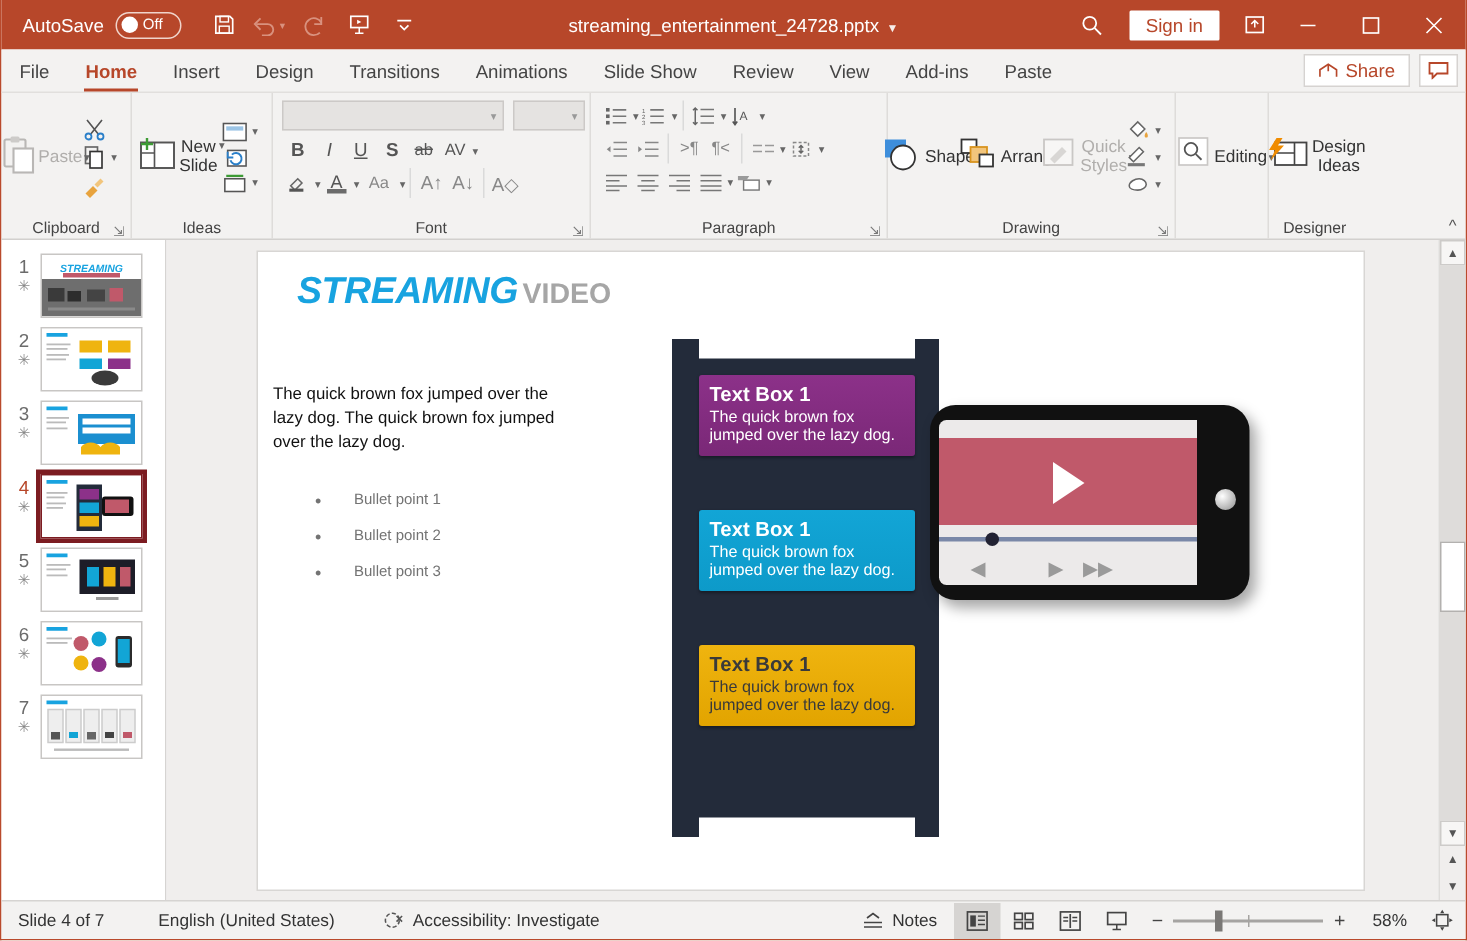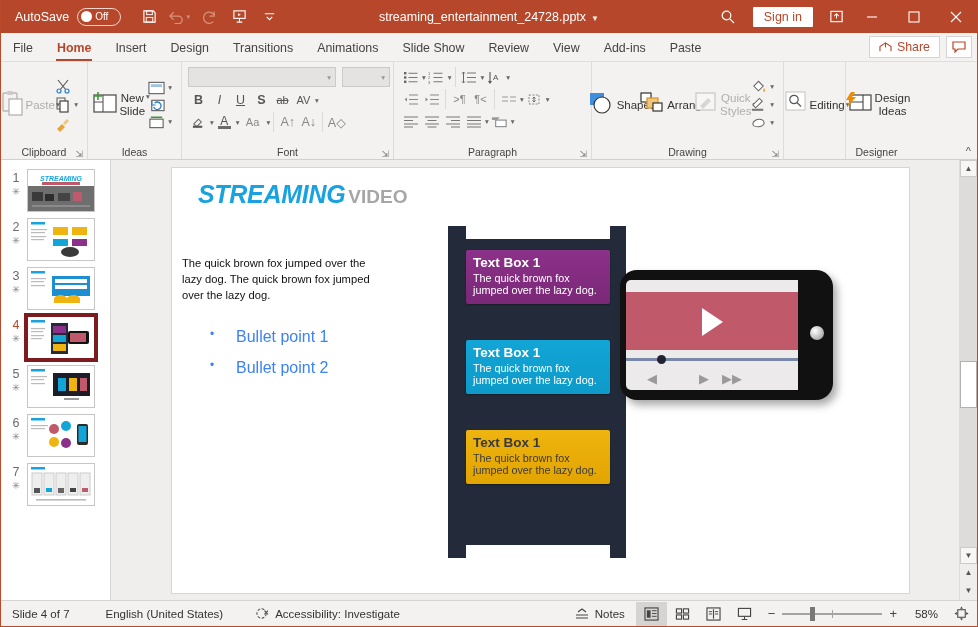--- a/index.html
+++ b/index.html
@@ -138,21 +138,21 @@
   .vs-nav { width: 17px; height: 16px; display:flex; align-items:center; justify-content:center;
     font-size: 8px; color:#555; }
 
   
   .sl-title { position:absolute; left: 26px; top: 12px; font-style: italic; font-weight: bold;
      font-size: 25px; letter-spacing: -.3px; }
   .sl-title .a { color: #18a3e0; }
   .sl-title .b { color: #a6a6a6; font-style: normal; font-weight: bold; font-size: 19px; margin-left: 3px; letter-spacing:0; }
   .sl-para { position:absolute; left: 10px; top: 88px; width: 200px; font-size: 11.2px;
      color: #111; line-height: 1.42; }
-  .sl-bullets { position:absolute; left: 30px; top: 160px; width: 200px; font-size: 16px; color:#3b82f6; }
+  .sl-bullets { position:absolute; left: 30px; top: 160px; width: 200px; font-size: 10px; color:#737373; }
   .sl-bullets li { list-style: none; margin-bottom: 13px; position: relative; padding-left: 34px;}
   .sl-bullets li::before { content:"•"; position:absolute; left: 8px; top:-1px; font-size: 12px; }
 
   .frame {
     position: absolute; left: 276px; top: 58px; width: 178px; height: 332px;
     background: #232b3a;
   }
   .frame .notch { position:absolute; background:#fff; }
   .tbox {
     position: absolute; left: 18px; width: 144px; border-radius: 2px;
@@ -854,20 +854,21 @@
 
         <div class="sl-title">
           <span class="a">STREAMING</span><span class="b">VIDEO</span>
         </div>
 
         <div class="sl-para">The quick brown fox jumped over the lazy dog. The quick brown fox jumped over the lazy dog.</div>
 
         <ul class="sl-bullets">
           <li>Bullet point 1</li>
           <li>Bullet point 2</li>
+          <li>Bullet point 3</li>
         </ul>
 
         <div class="frame">
           <div class="notch" style="left:18px;top:0;width:144px;height:13px"></div>
           <div class="notch" style="left:18px;bottom:0;width:144px;height:13px"></div>
 
           <div class="tbox purple">
             <div class="h">Text Box 1</div>
             <div class="p">The quick brown fox jumped over the lazy dog.</div>
           </div>

